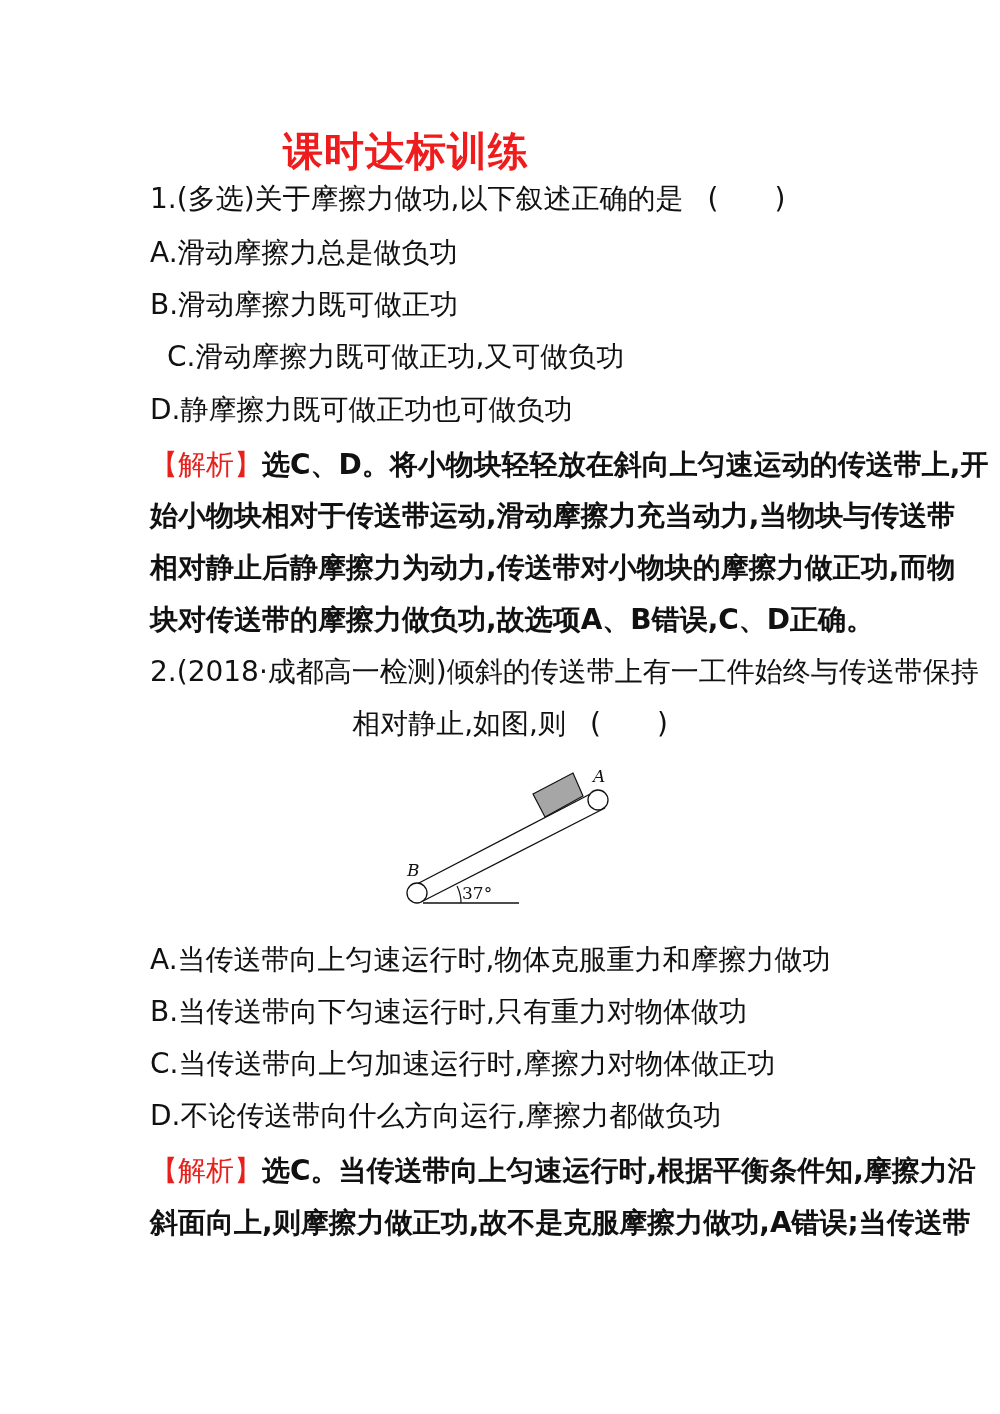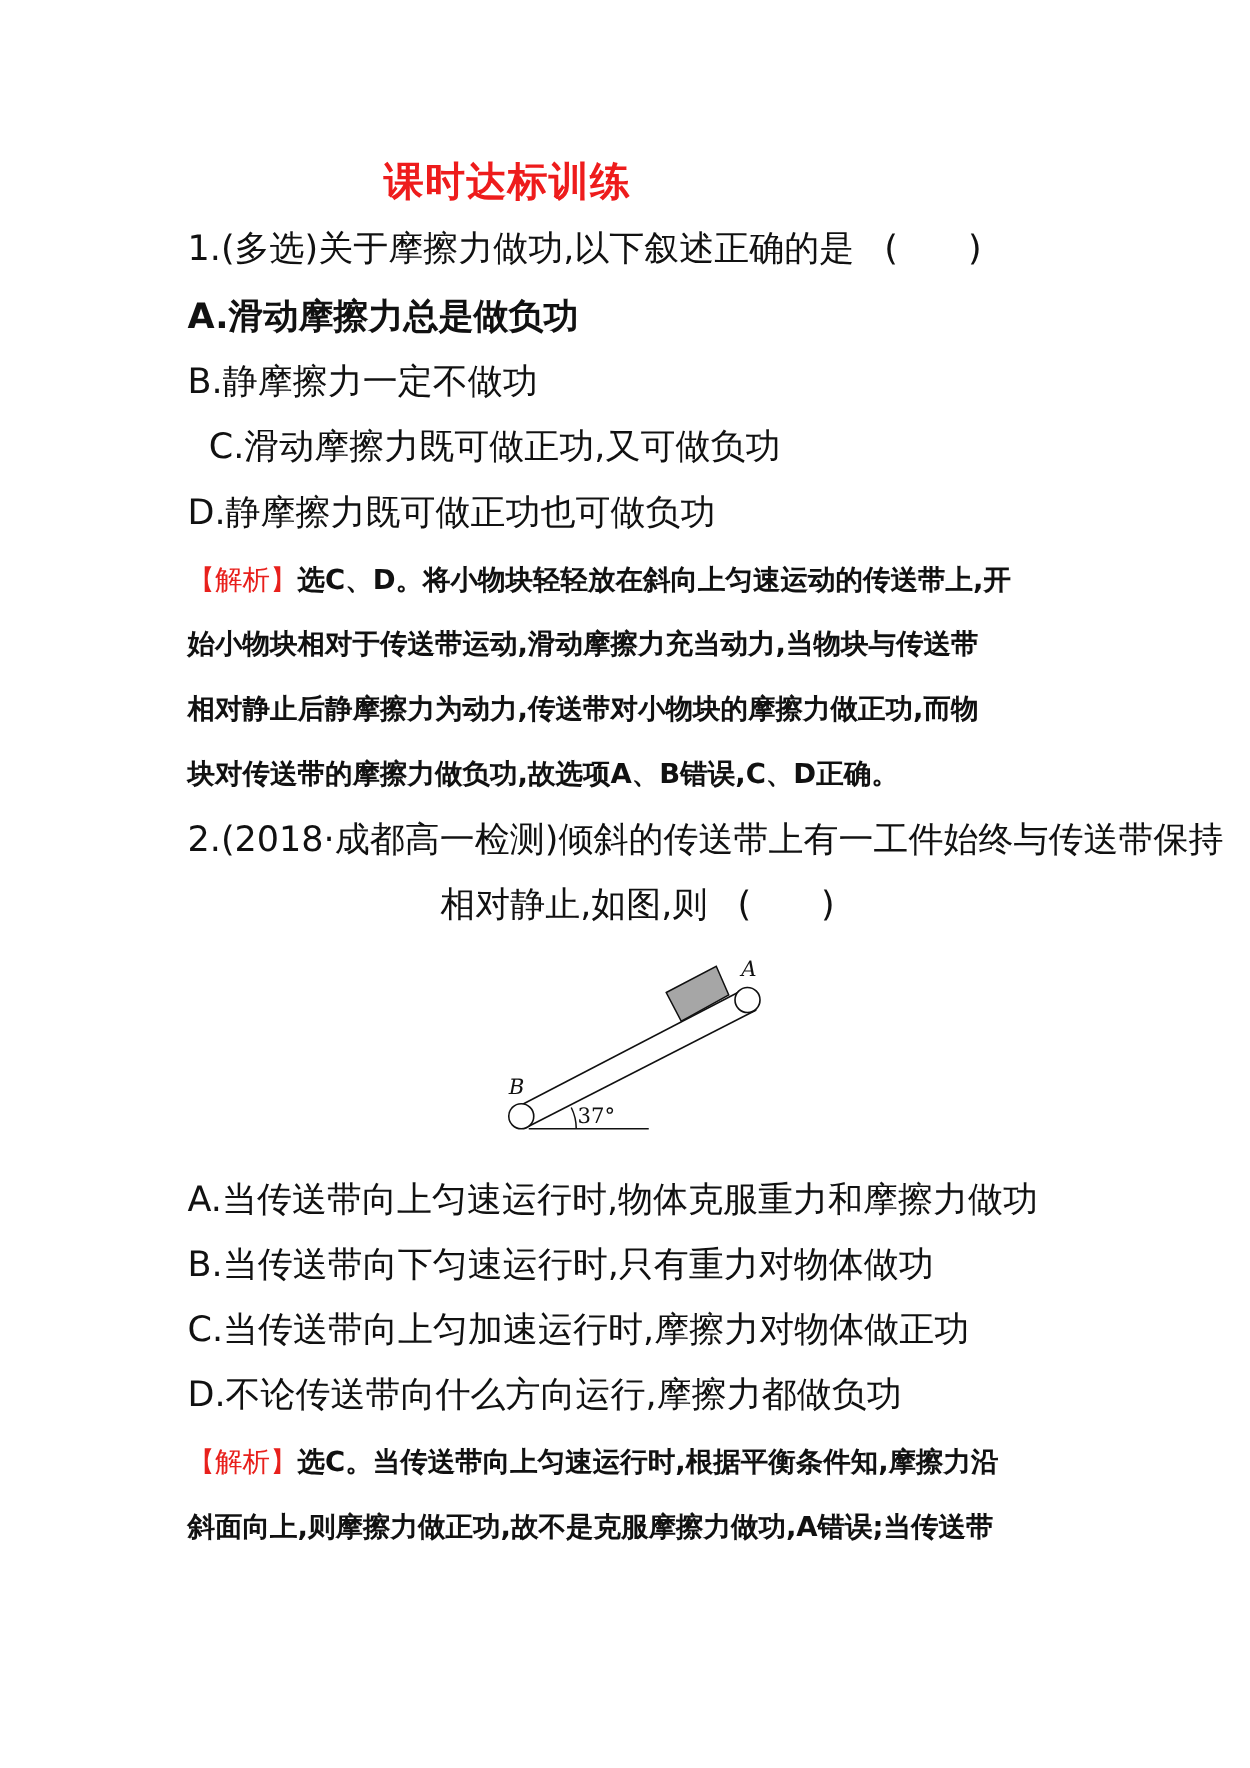--- a/index.html
+++ b/index.html
@@ -2,42 +2,42 @@
 <html><head>
 <meta charset="utf-8">
 <style>
   html, body { margin: 0; padding: 0; background: #ffffff; }
   body {
     width: 1000px; height: 1414px; position: relative; overflow: hidden;
     font-family: "DejaVu Sans", sans-serif; color: #111;
   }
   .title {
     position: absolute; left: 0; width: 812px; top: 124px;
-    text-align: center; font-size: 32px; font-weight: bold; color: #ee1c1c;
+    text-align: center; font-size: 40px; font-weight: bold; color: #ee1c1c;
     letter-spacing: 1px;
   }
   .line {
     position: absolute; left: 150px; width: 720px;
     font-size: 28px; line-height: 30px; white-space: nowrap;
   }
-  .line.bold { font-weight: bold; font-size: 22px; }
+  .line.bold { font-weight: bold; font-size: 28px; }
   .tag { color: #e8201c; font-weight: normal; }
   .blank { display: inline-block; margin-left: 24px; }
   .figure { position: absolute; left: 395px; top: 762px; width: 240px; height: 150px; }
 </style>
 </head>
 <body>
 
 <div class="title">课时达标训练</div>
 
 <div class="line" style="top:184px;">
   <span>1.(多选)关于摩擦力做功,以下叙述正确的是</span><span class="blank">(　　)</span>
 </div>
-<div class="line" style="top:238px;font-weight:bold;">A.滑动摩擦力总是做负功</div>
-<div class="line" style="top:290px;">B.静摩擦力一定不做功</div>
+<div class="line" style="top:238px;">A.滑动摩擦力总是做负功</div>
+<div class="line" style="top:290px;">B.滑动摩擦力既可做正功</div>
 <div class="line" style="top:342px;margin-left:17px;">C.滑动摩擦力既可做正功,又可做负功</div>
 <div class="line" style="top:395px;">D.静摩擦力既可做正功也可做负功</div>
 
 <div class="line bold" style="top:450px;">
   <span class="tag">【解析】</span><span>选C、D。将小物块轻轻放在斜向上匀速运动的传送带上,开</span>
 </div>
 <div class="line bold" style="top:501px;">始小物块相对于传送带运动,滑动摩擦力充当动力,当物块与传送带</div>
 <div class="line bold" style="top:553px;">相对静止后静摩擦力为动力,传送带对小物块的摩擦力做正功,而物</div>
 <div class="line bold" style="top:605px;">块对传送带的摩擦力做负功,故选项A、B错误,C、D正确。</div>
 

